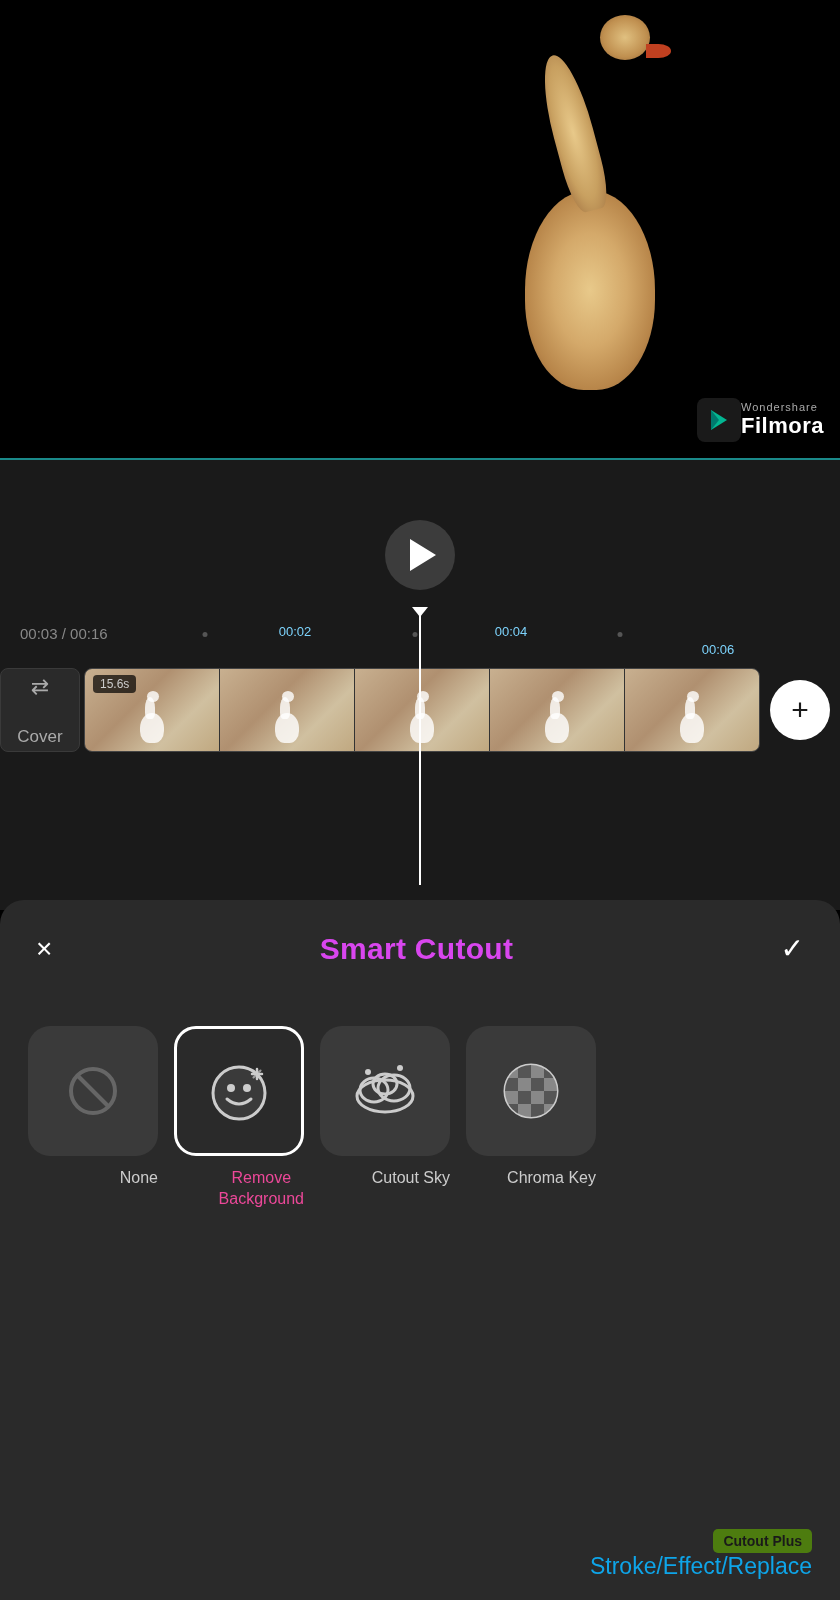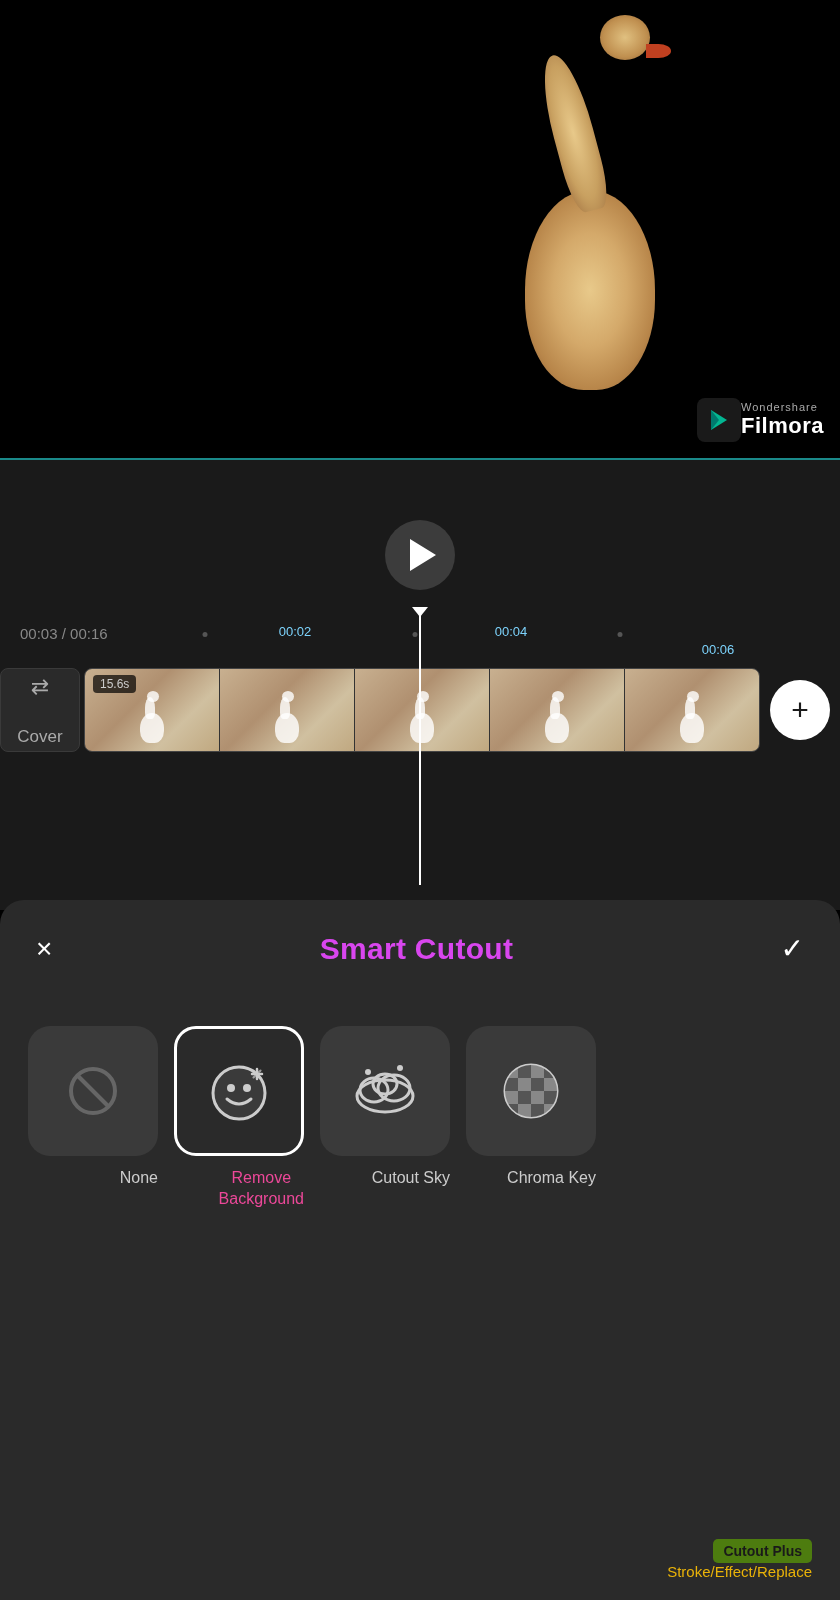--- a/index.html
+++ b/index.html
@@ -427,22 +427,22 @@
       color: #ccc;
       text-align: center;
       line-height: 1.3;
     }
 
     .option-label.active {
       color: #ec4899;
     }
 
     #stroke-effect-text {
-      font-size: 15px;
-      color: #eab308;
+      font-size: 23px;
+      color: #0ea5e9;
     }
 
     #cutout-plus-badge {
       background: #4d7c0f;
       color: #1a1a1a;
       font-size: 14px;
       font-weight: 700;
       padding: 4px 10px;
       border-radius: 5px;
     }

